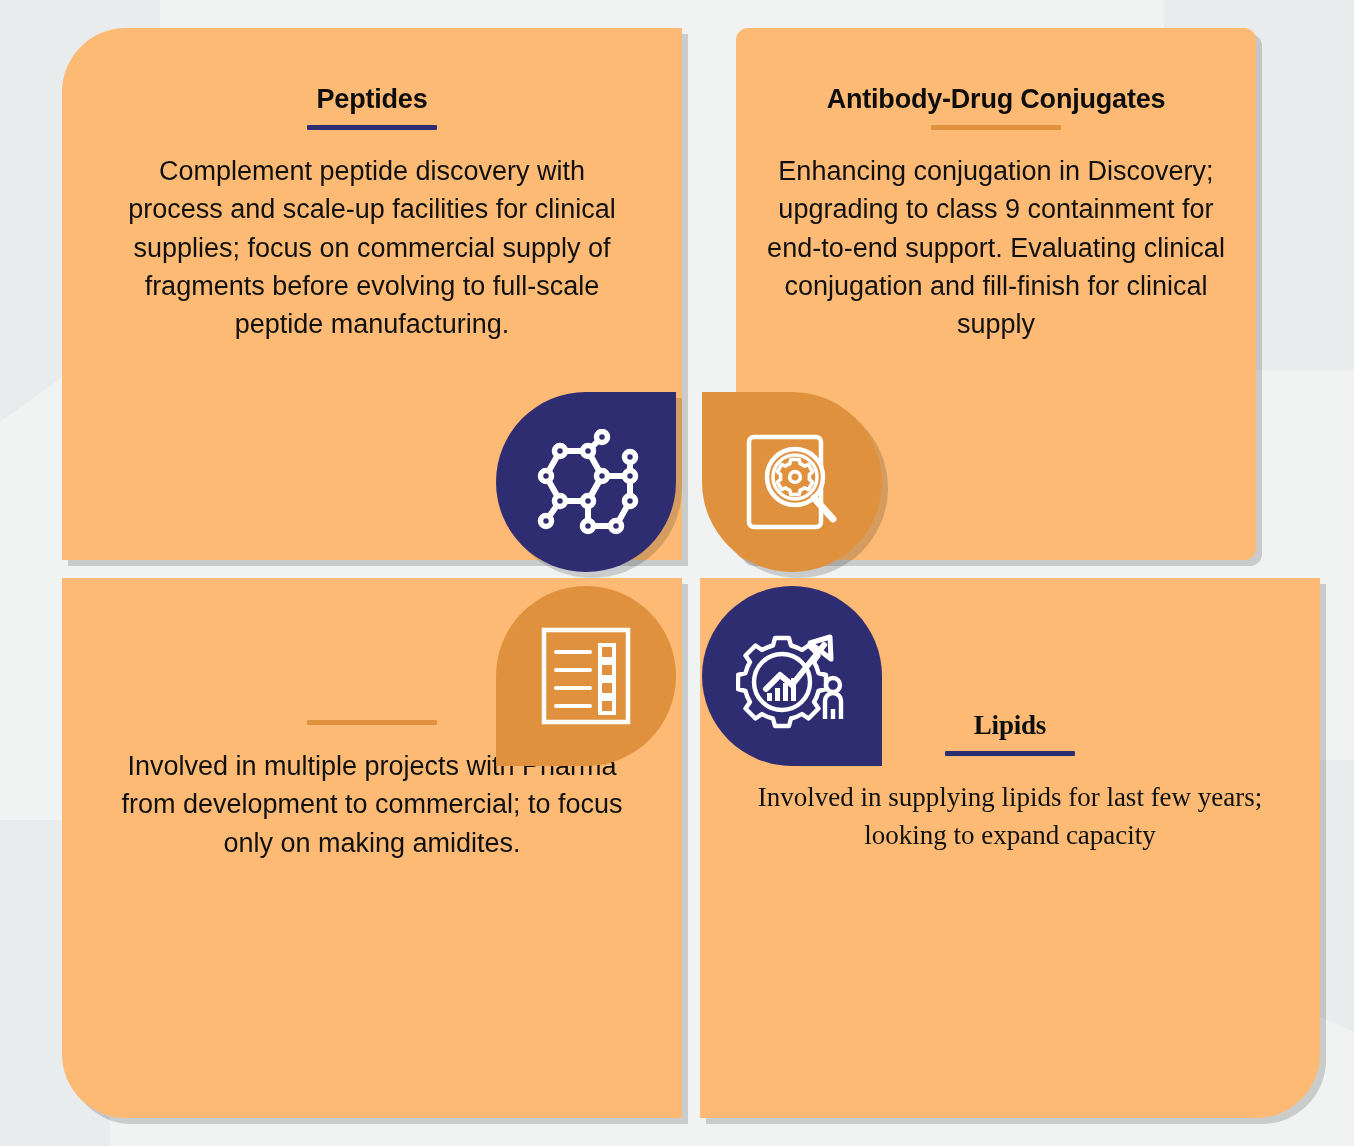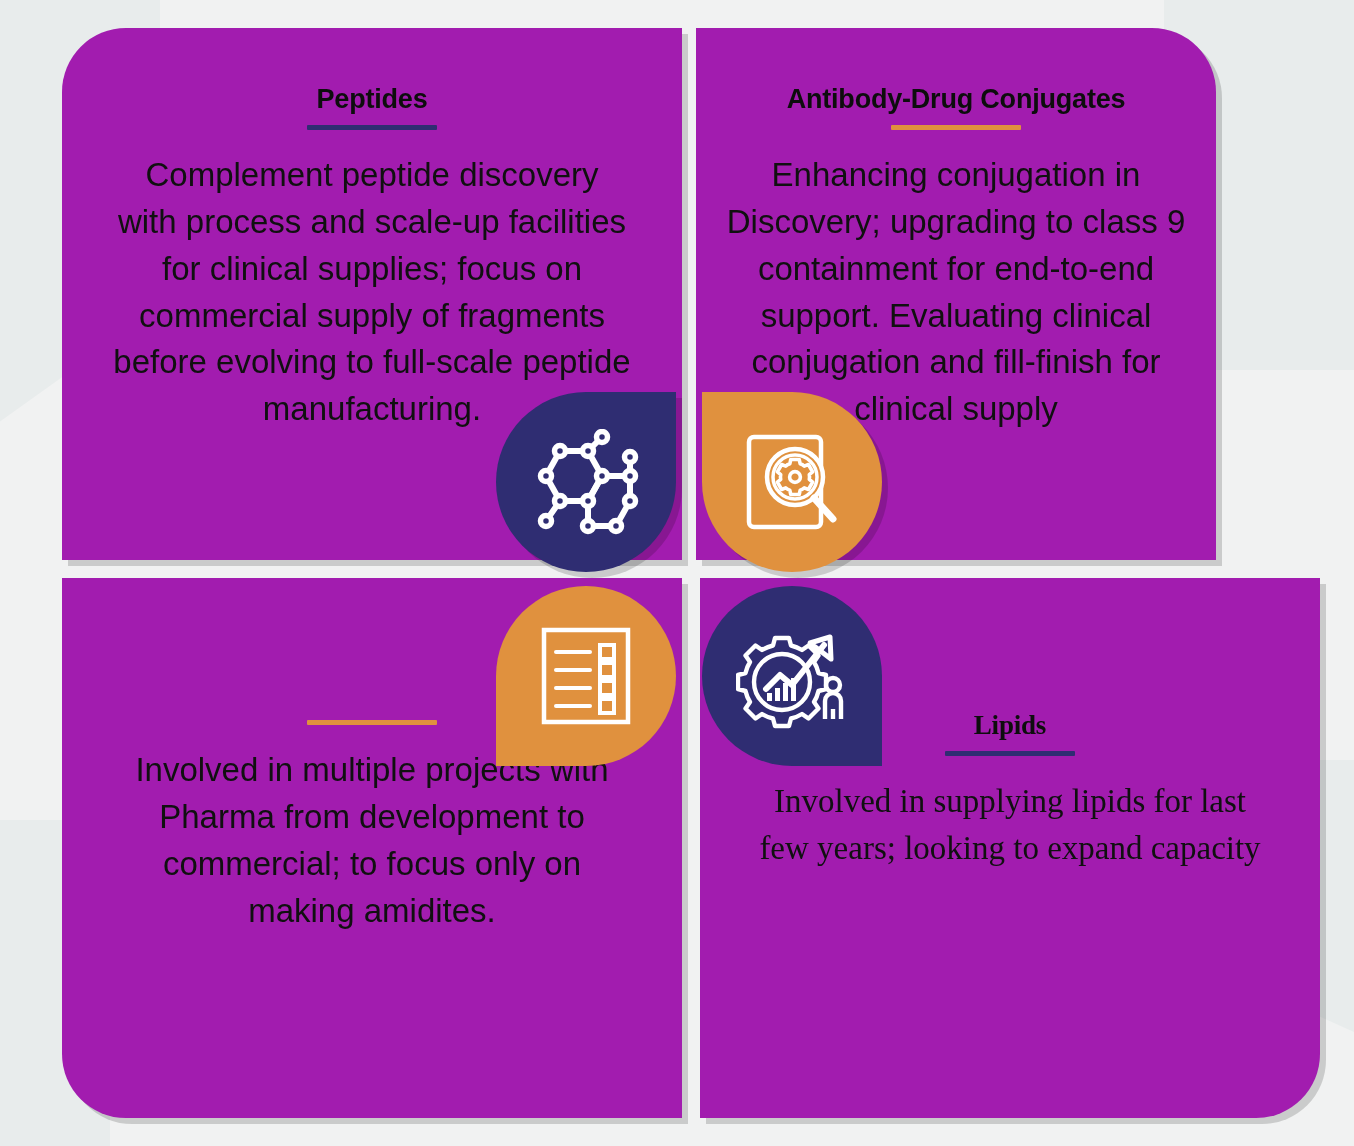--- a/index.html
+++ b/index.html
@@ -73,34 +73,35 @@
     left: -40px;
     top: 820px;
     width: 150px;
     height: 380px;
     background: #e8ecec;
   }
 
   
   .card {
     position: absolute;
-    background: #a21caf;
+    background: #fdba74;
     box-sizing: border-box;
   }
   .card-tl {
     left: 62px;  top: 28px;
     width: 620px; height: 532px;
     border-top-left-radius: 64px;
     box-shadow: 6px 6px 0 0 rgba(0,0,0,0.16);
   }
   .card-tr {
-    left: 696px; top: 28px;
+    left: 736px; top: 28px;
     width: 520px; height: 532px;
     border-top-right-radius: 64px;
     box-shadow: 6px 6px 0 0 rgba(0,0,0,0.16);
+    border-radius: 12px;
   }
   .card-bl {
     left: 62px;  top: 578px;
     width: 620px; height: 540px;
     border-bottom-left-radius: 64px;
     box-shadow: 6px 6px 0 0 rgba(0,0,0,0.16);
   }
   .card-br {
     left: 700px; top: 578px;
     width: 620px; height: 540px;
@@ -133,21 +134,21 @@
     width: 130px;
     height: 5px;
     margin: 10px auto 0 auto;
     border-radius: 1px;
   }
   .rule-navy  { background: #2f2d72; }
   .rule-orange{ background: #e0913e; }
 
   .card-body {
     margin: 22px auto 0 auto;
-    font-size: 33px;
+    font-size: 27px;
     line-height: 1.42;
     color: #101010;
     max-width: 520px;
   }
 
   
   .petal {
     position: absolute;
     width: 180px;
     height: 180px;

